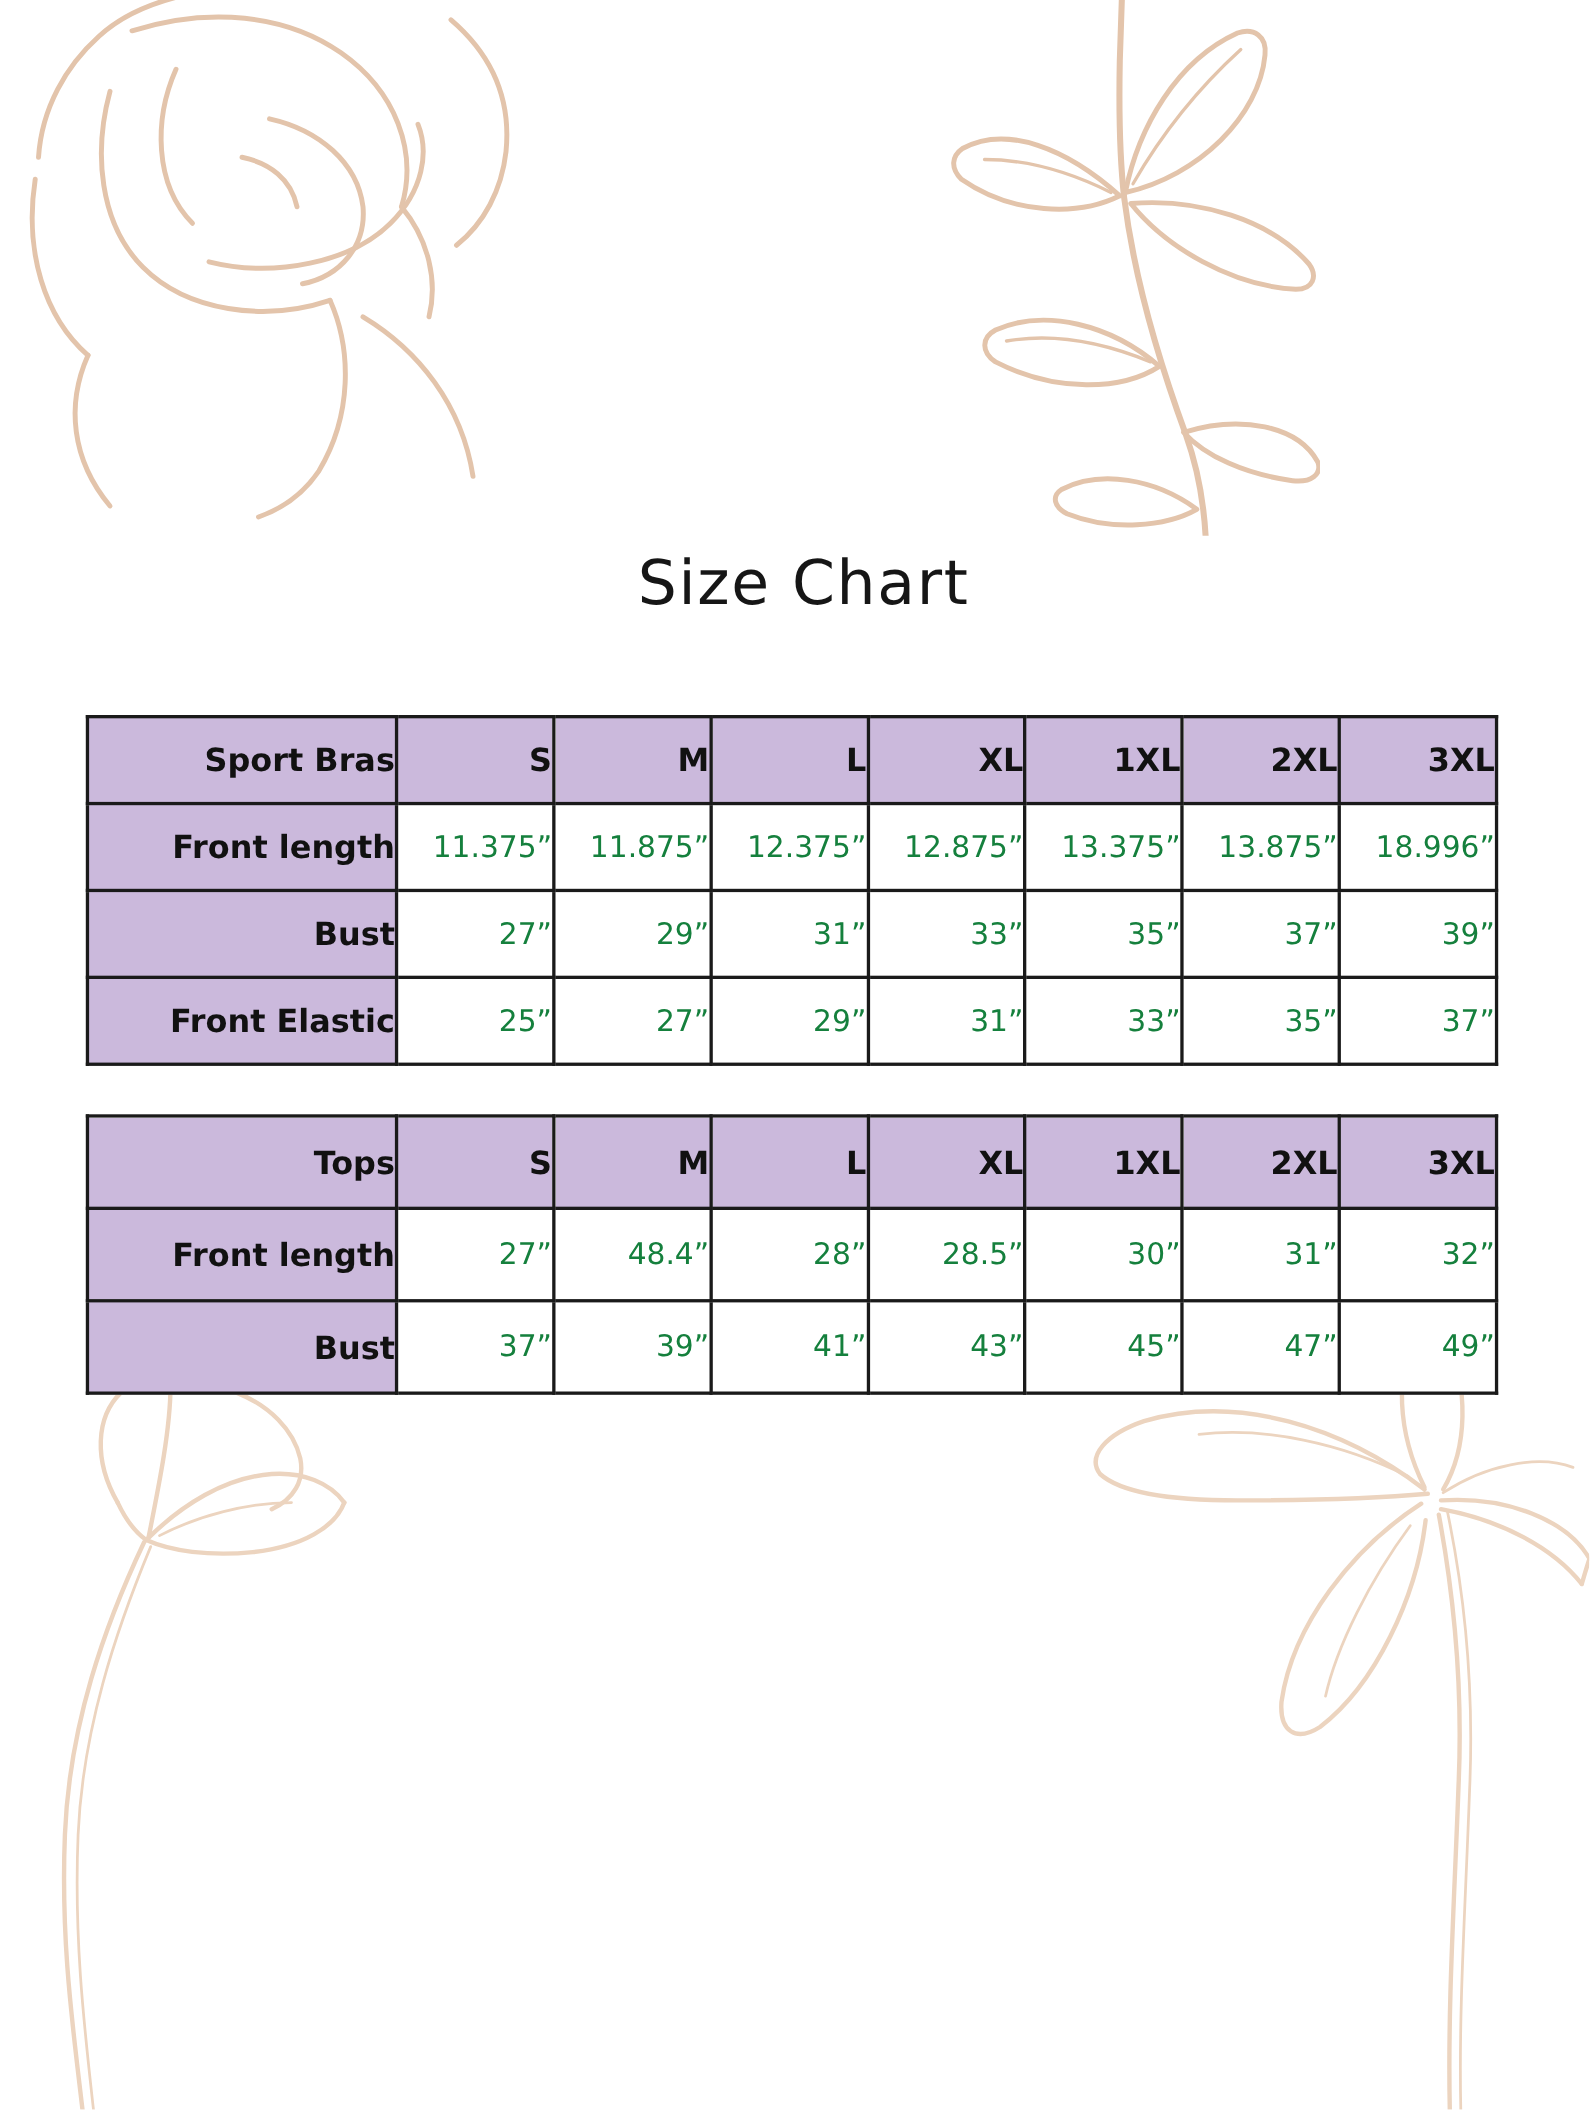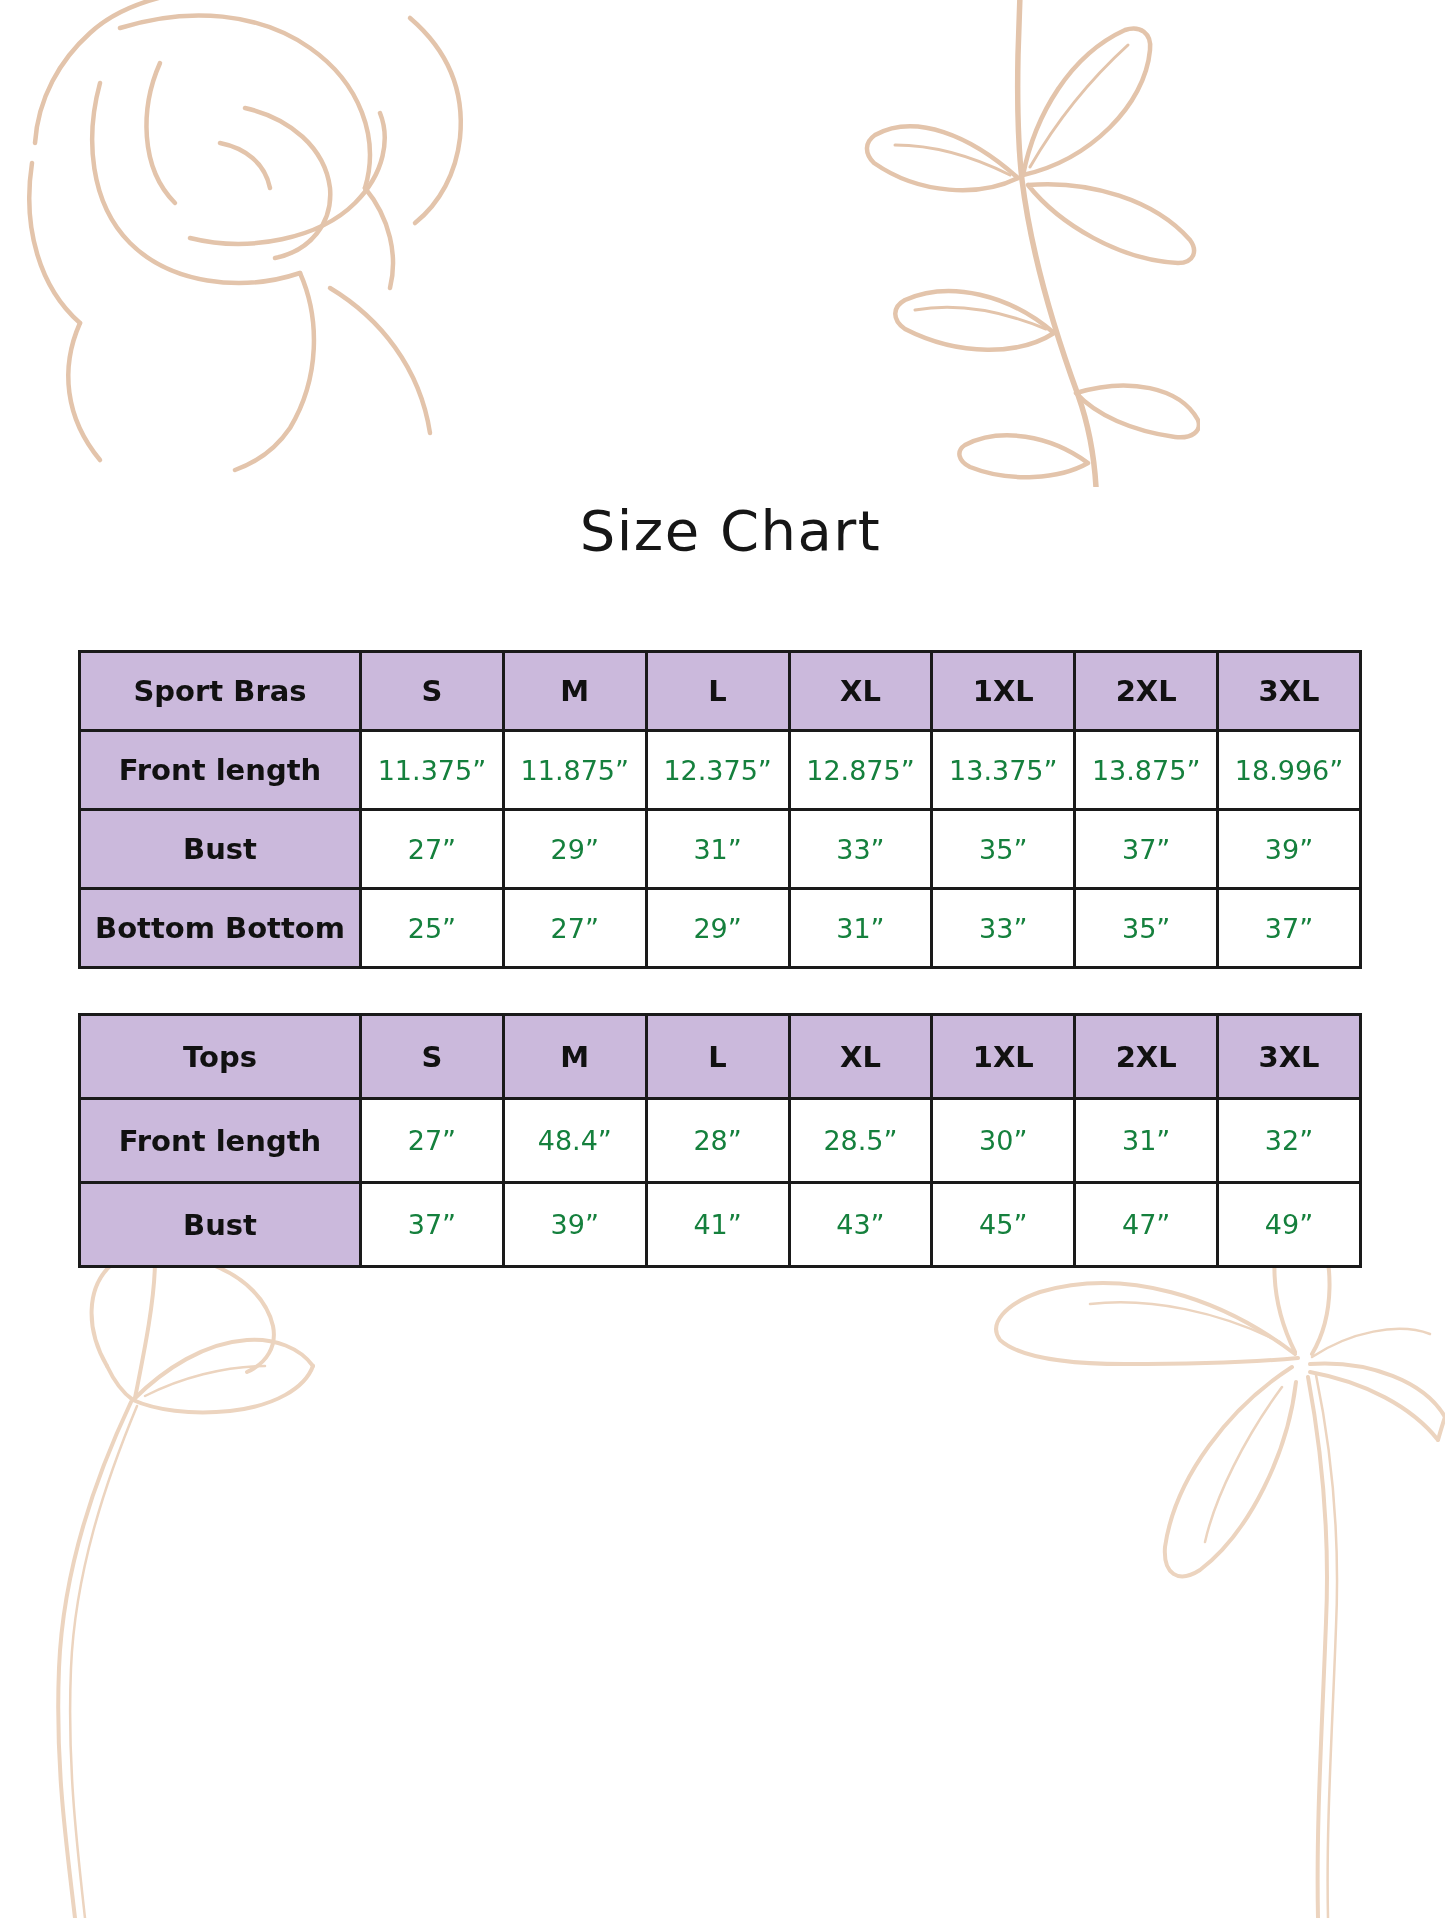--- a/index.html
+++ b/index.html
@@ -24,21 +24,21 @@
   table.size-table{
     position:absolute;
     left:78px;
     width:1284px;
     border-collapse:collapse;
     table-layout:fixed;
     background:#ffffff;
   }
   table.size-table th, table.size-table td{
     border:3px solid #1a1a1a;
-    text-align:center;
+    text-align:right;
     vertical-align:middle;
     padding:0;
     overflow:hidden;
   }
   table.size-table th{
     background:#cbb9dc;
     font-weight:700;
     font-size:29px;
     color:#111111;
   }
@@ -153,21 +153,21 @@
       <th>Bust</th>
       <td>27”</td>
       <td>29”</td>
       <td>31”</td>
       <td>33”</td>
       <td>35”</td>
       <td>37”</td>
       <td>39”</td>
     </tr>
     <tr>
-      <th>Bottom Bottom</th>
+      <th>Front Elastic</th>
       <td>25”</td>
       <td>27”</td>
       <td>29”</td>
       <td>31”</td>
       <td>33”</td>
       <td>35”</td>
       <td>37”</td>
     </tr>
   </tbody>
     </table>

